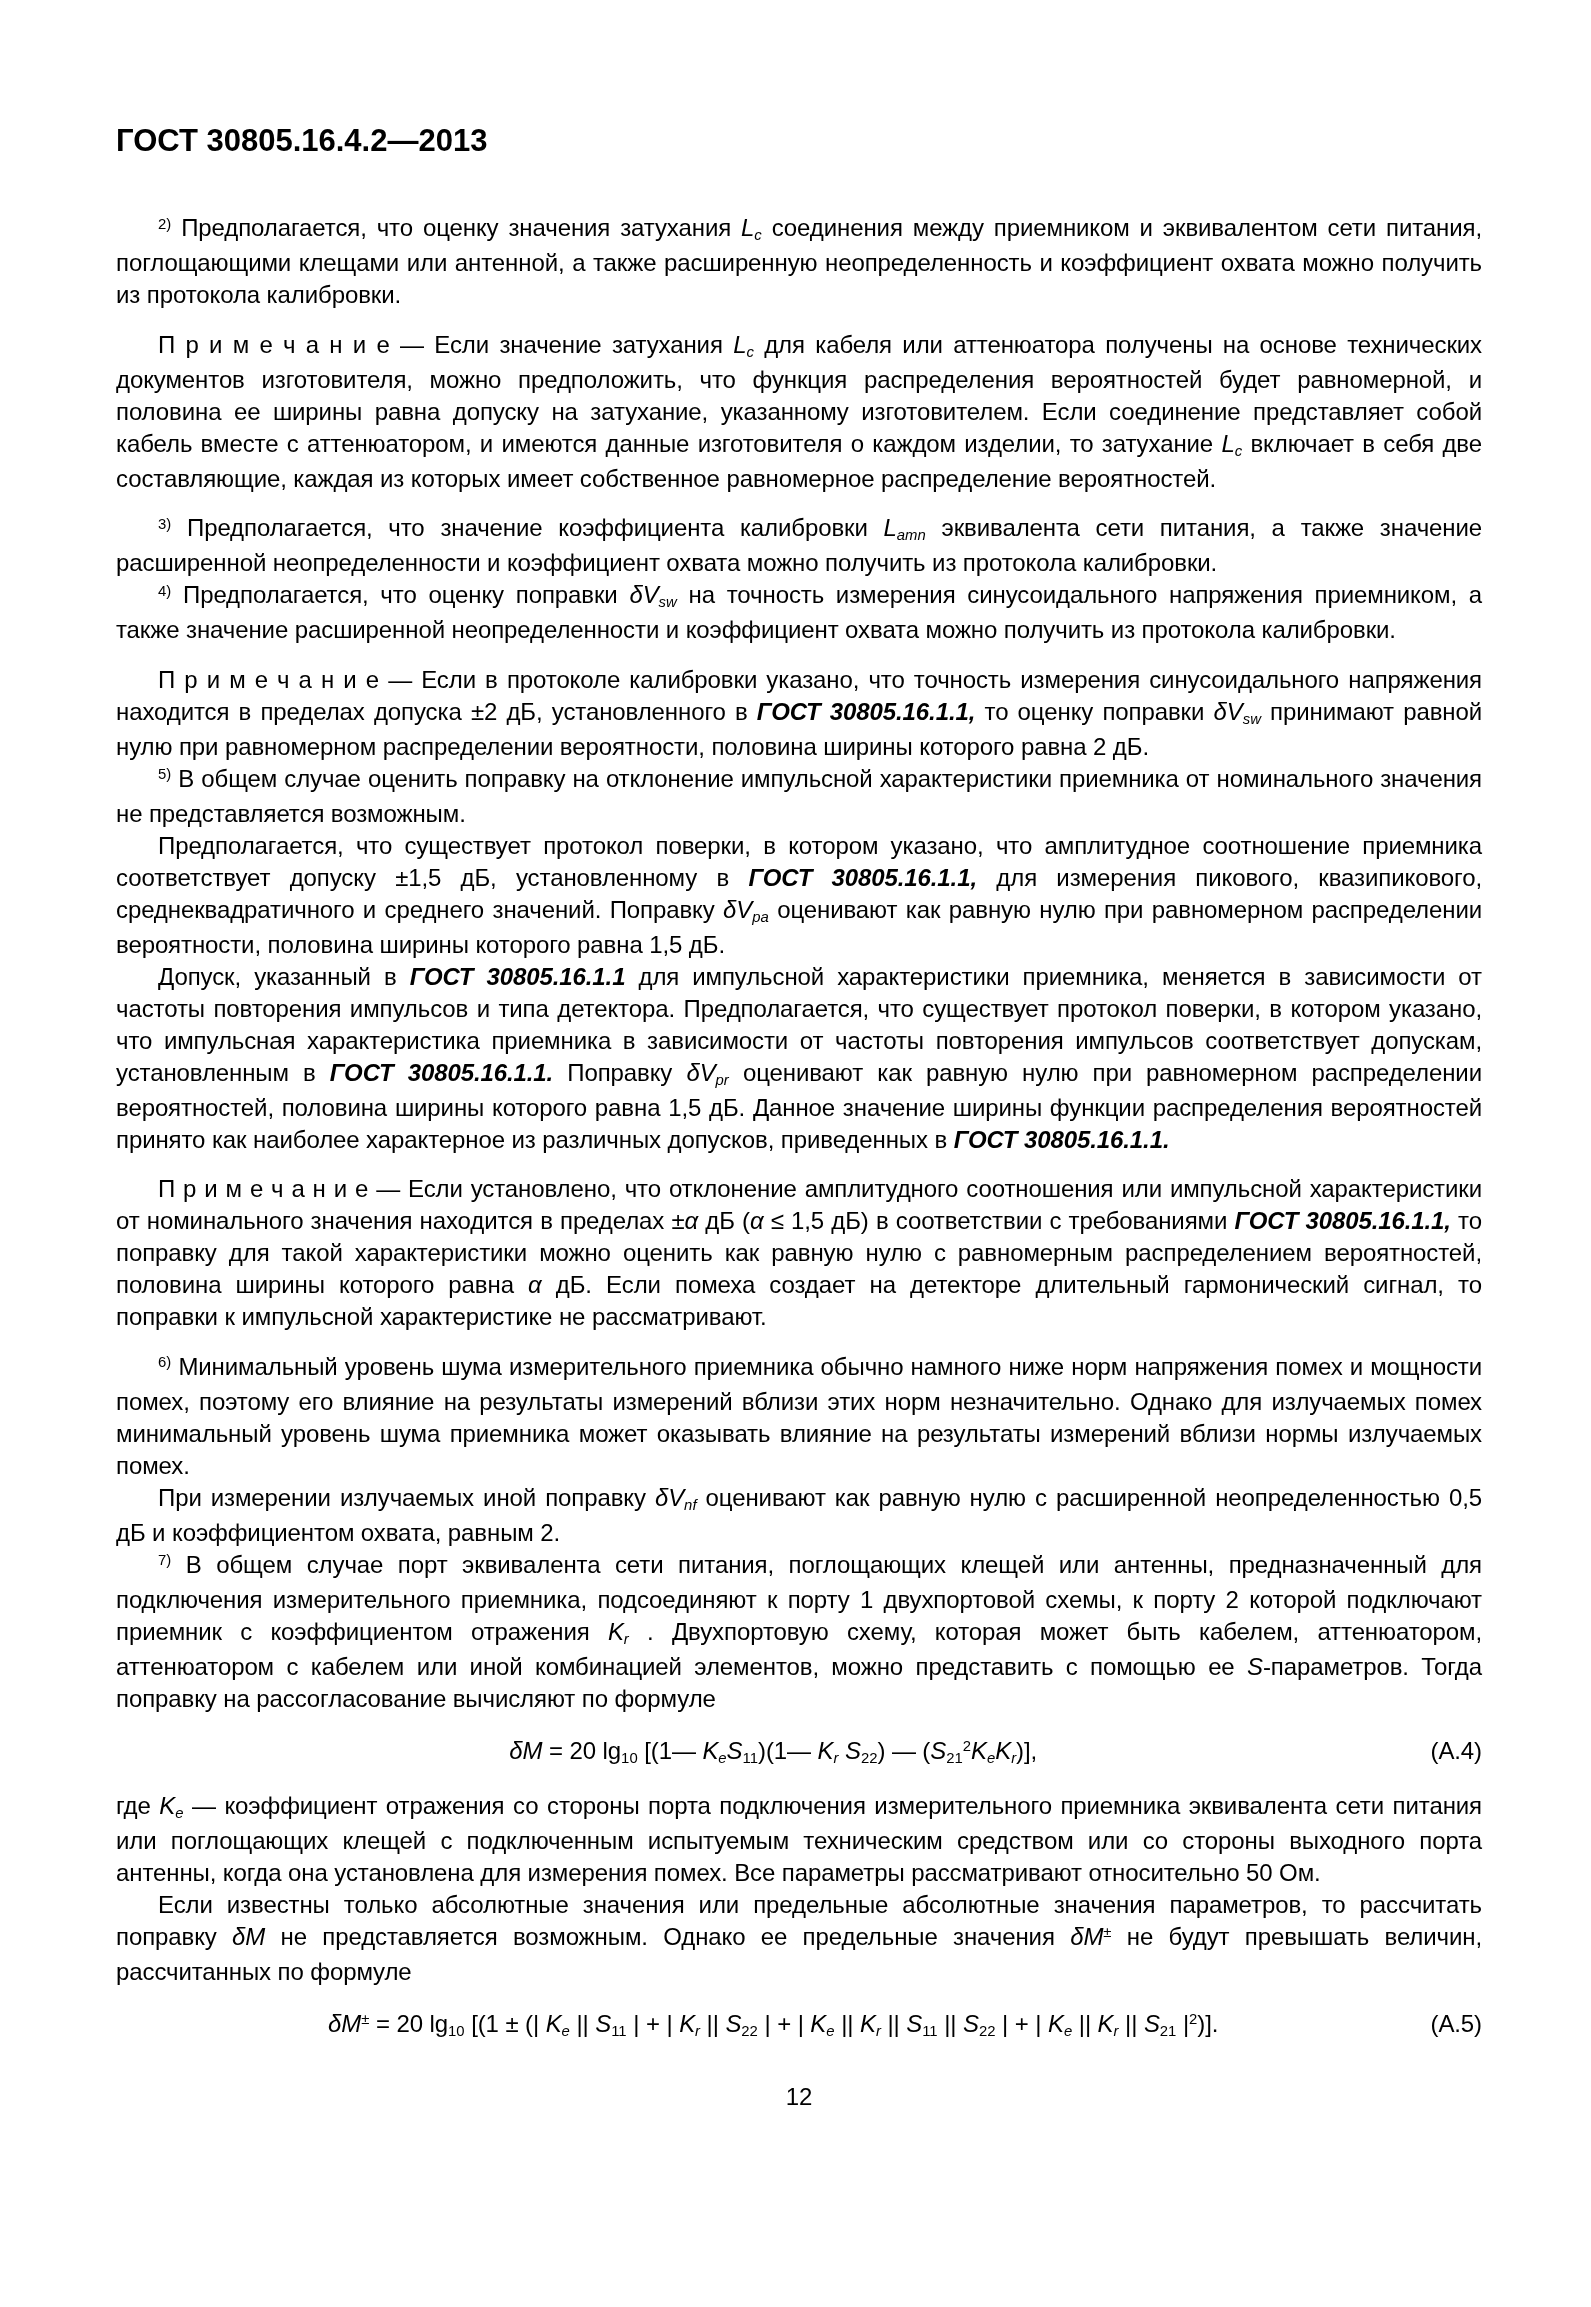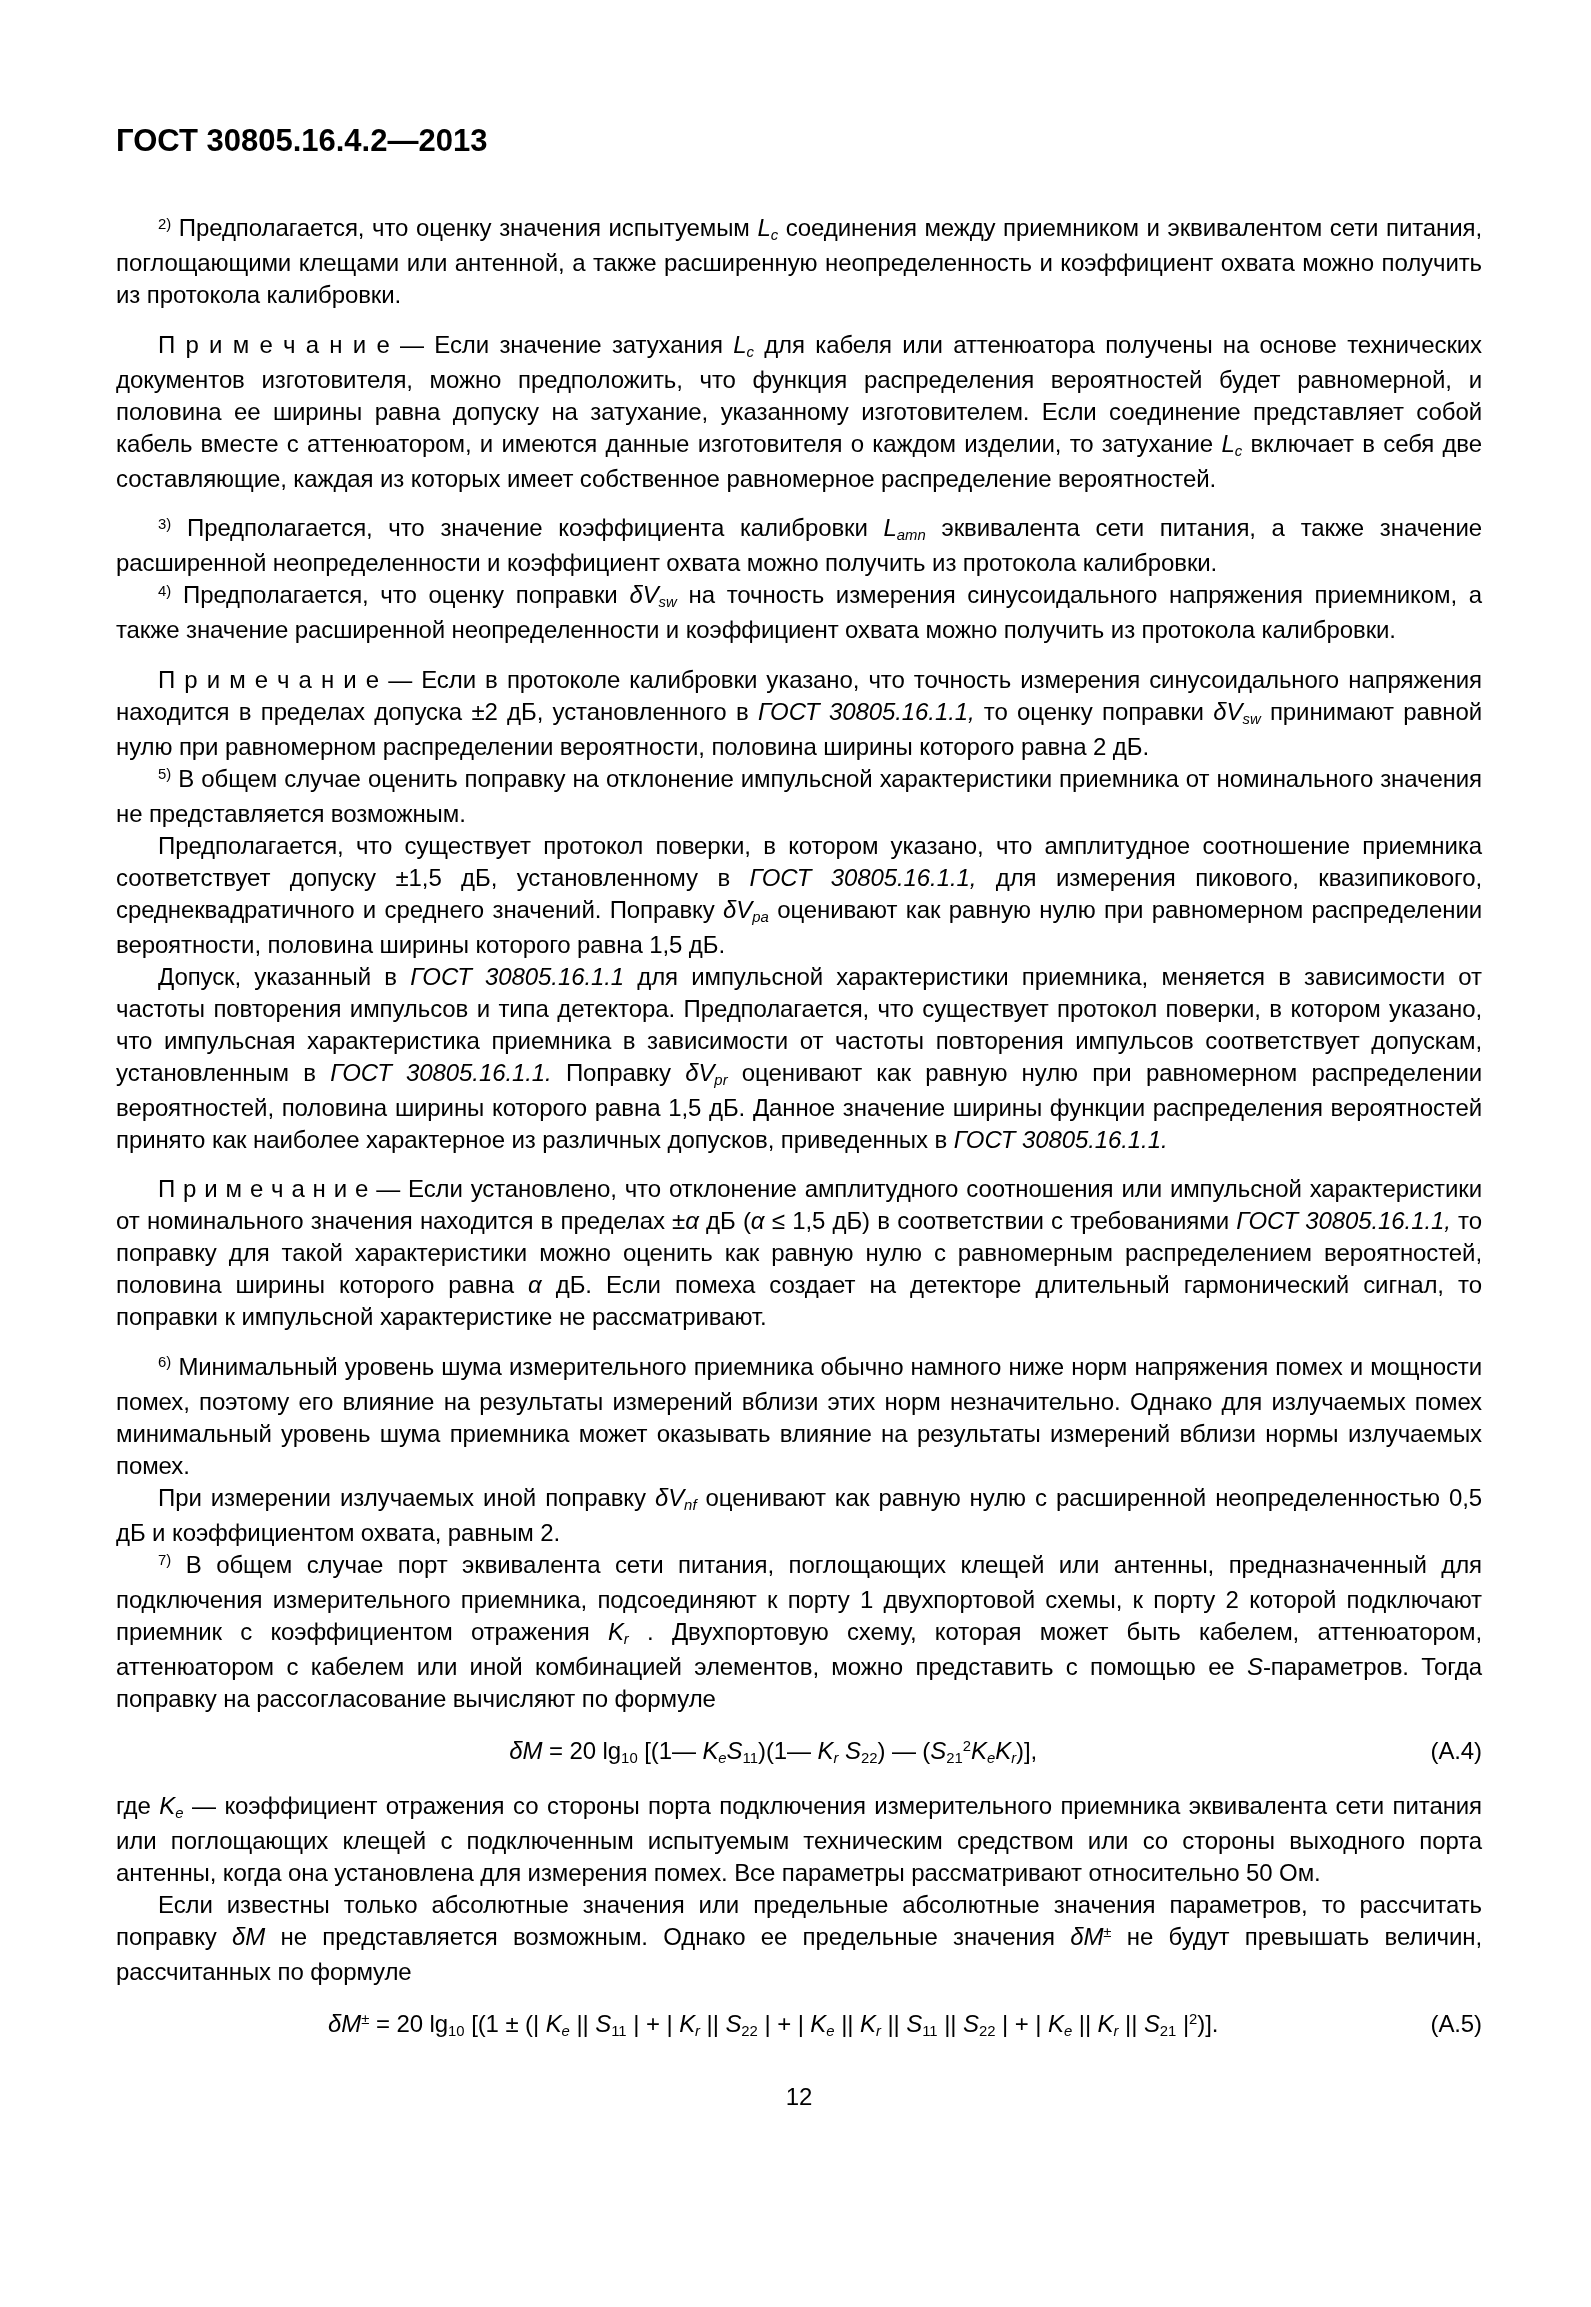--- a/index.html
+++ b/index.html
@@ -37,37 +37,37 @@
   .gap-before { margin-top: 17.5px; }
   .no-indent { text-indent: 0; }
   .formula-row {
     display: flex;
     align-items: baseline;
     margin: 20px 0;
   }
   .formula { flex: 1; text-align: center; }
   .formula-label { text-align: left; white-space: nowrap; }
   .r-i  { font-style: italic; }
-  .r-bi { font-style: italic; font-weight: normal; }
+  .r-bi { font-style: italic; font-weight: bold; }
   .r-sub  { font-size: 62%; position: relative; top: 0.28em; letter-spacing: 0; text-align: right; }
   .r-isub { font-size: 62%; font-style: italic; position: relative; top: 0.28em; letter-spacing: 0; }
   .r-sup  { font-size: 62%; position: relative; top: -0.5em; letter-spacing: 0; }
   .page-number {
     margin-top: 38px;
     text-align: center;
   }
 </style>
 </head>
 <body>
 
 <div class="page">
 
   <h1 class="doc-number">ГОСТ 30805.16.4.2—2013</h1>
 
-  <p class="para"><span class="r-sup">2)</span><span> Предполагается, что оценку значения испытуемым </span><span class="r-i">L</span><span class="r-isub">c</span><span> соединения между приемником и эквивалентом сети питания, поглощающими клещами или антенной, а также расширенную неопределенность и коэффициент охвата можно получить из протокола калибровки.</span></p>
+  <p class="para"><span class="r-sup">2)</span><span> Предполагается, что оценку значения затухания </span><span class="r-i">L</span><span class="r-isub">c</span><span> соединения между приемником и эквивалентом сети питания, поглощающими клещами или антенной, а также расширенную неопределенность и коэффициент охвата можно получить из протокола калибровки.</span></p>
 
   <p class="para gap-before"><span>П р и м е ч а н и е — Если значение затухания </span><span class="r-i">L</span><span class="r-isub">c</span><span> для кабеля или аттенюатора получены на основе технических документов изготовителя, можно предположить, что функция распределения вероятностей будет равномерной, и половина ее ширины равна допуску на затухание, указанному изготовителем. Если соединение представляет собой кабель вместе с аттенюатором, и имеются данные изготовителя о каждом изделии, то затухание </span><span class="r-i">L</span><span class="r-isub">c</span><span> включает в себя две составляющие, каждая из которых имеет собственное равномерное распределение вероятностей.</span></p>
 
   <p class="para gap-before"><span class="r-sup">3)</span><span> Предполагается, что значение коэффициента калибровки </span><span class="r-i">L</span><span class="r-isub">amn</span><span> эквивалента сети питания, а также значение расширенной неопределенности и коэффициент охвата можно получить из протокола калибровки.</span></p>
 
   <p class="para"><span class="r-sup">4)</span><span> Предполагается, что оценку поправки </span><span class="r-i">δV</span><span class="r-isub">sw</span><span> на точность измерения синусоидального напряжения приемником, а также значение расширенной неопределенности и коэффициент охвата можно получить из протокола калибровки.</span></p>
 
   <p class="para gap-before"><span>П р и м е ч а н и е — Если в протоколе калибровки указано, что точность измерения синусоидального напряжения находится в пределах допуска ±2 дБ, установленного в </span><span class="r-bi">ГОСТ 30805.16.1.1,</span><span> то оценку поправки </span><span class="r-i">δV</span><span class="r-isub">sw</span><span> принимают равной нулю при равномерном распределении вероятности, половина ширины которого равна 2 дБ.</span></p>
 
   <p class="para"><span class="r-sup">5)</span><span> В общем случае оценить поправку на отклонение импульсной характеристики приемника от номинального значения не представляется возможным.</span></p>

